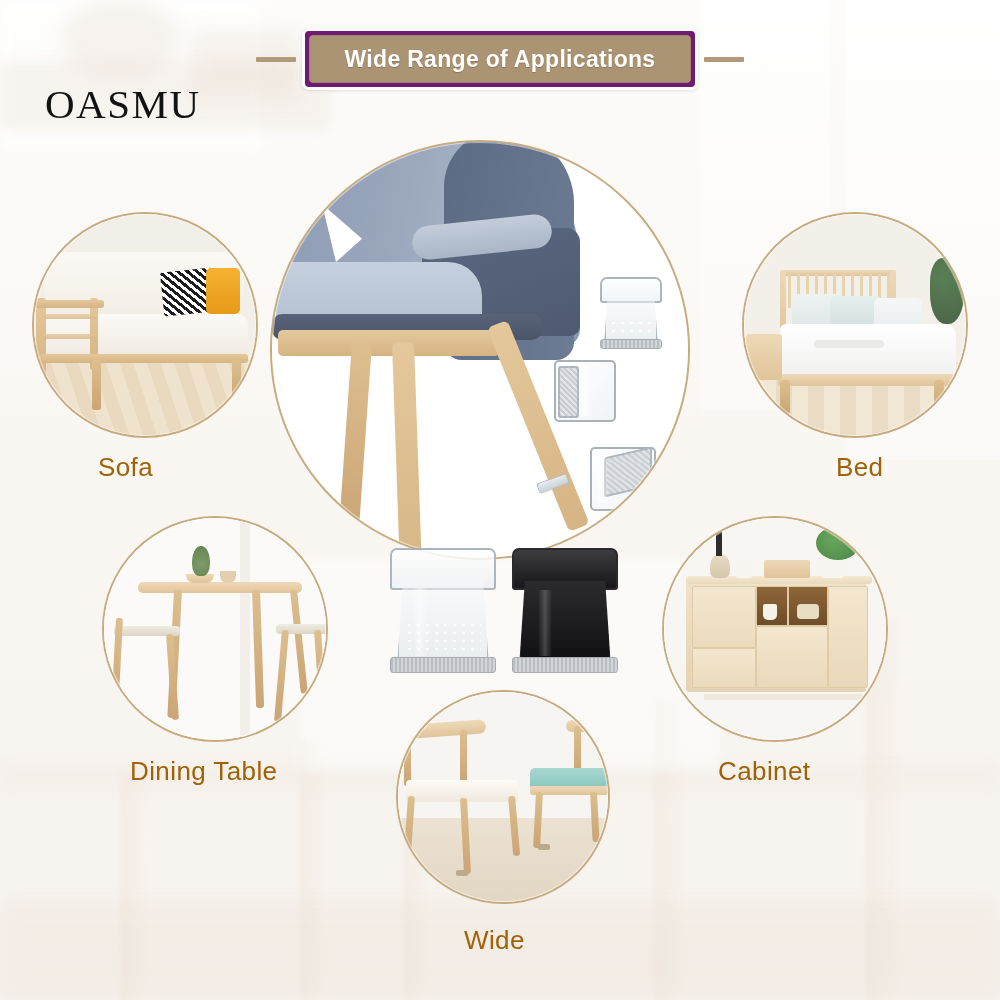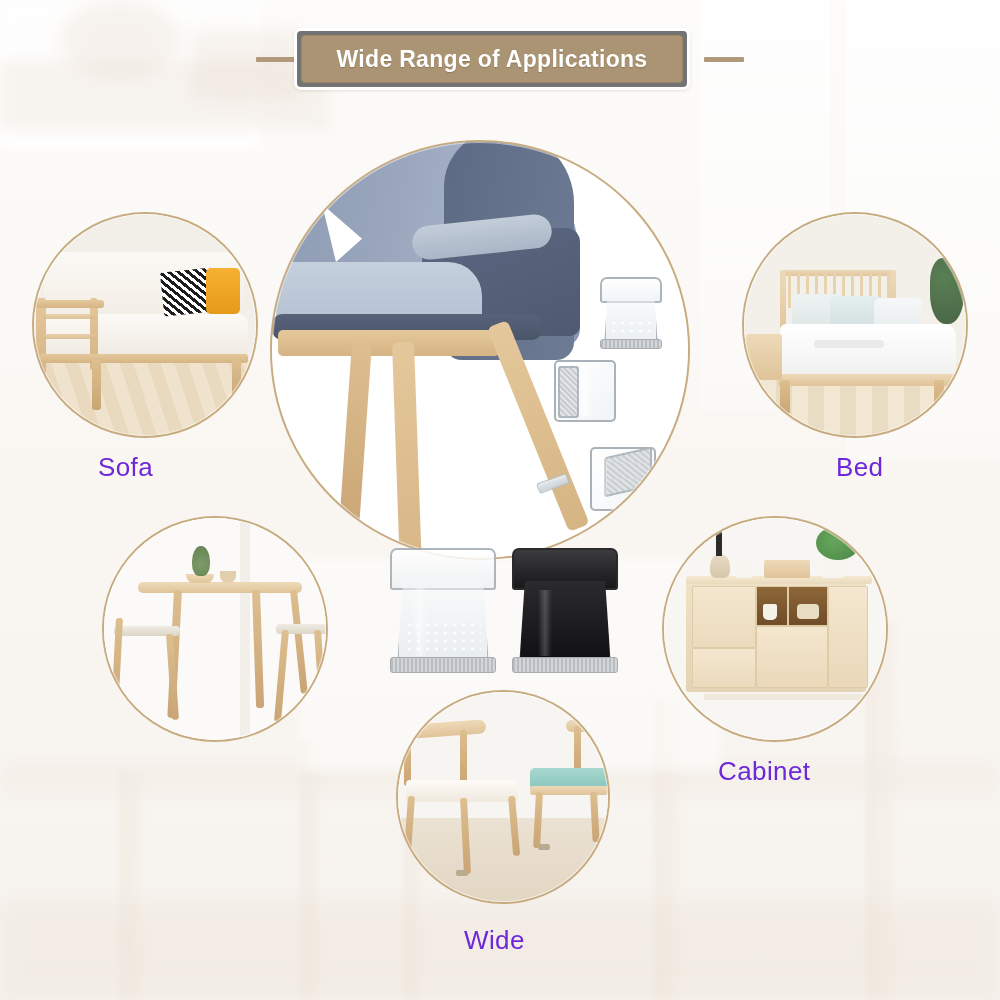--- a/index.html
+++ b/index.html
@@ -18,25 +18,25 @@
       linear-gradient(180deg,#fdfcfb 0%,#faf7f3 45%,#f6f2ed 100%);}
   .bg-win{position:absolute;background:linear-gradient(180deg,#ffffff,#fbfaf8);opacity:.85;}
   .bg-soft{position:absolute;background:#efe8df;opacity:.45;filter:blur(6px);}
   .bg-soft2{position:absolute;background:#e8ddd0;opacity:.35;filter:blur(9px);}
   .bg-leg{position:absolute;background:linear-gradient(90deg,#efe7dc,#f7f2eb);opacity:.55;filter:blur(2.5px);}
   .bg-white{position:absolute;background:#ffffff;opacity:.72;filter:blur(5px);}
 
   
   .banner-wrap{position:absolute;left:0;right:0;top:28px;height:64px;}
   .banner{
-    position:absolute;left:294px;top:0;width:396px;height:62px;
+    position:absolute;left:302px;top:0;width:396px;height:62px;
     border:3px solid #ffffff;border-radius:7px;
     box-sizing:border-box;
     box-shadow:0 1px 3px rgba(120,100,70,.18);
-    background:#737373;
+    background:#701a75;
     padding:4px;
   }
   .banner-inner{
     width:100%;height:100%;box-sizing:border-box;
     background:#ab9473;
     border-radius:4px;
     display:flex;align-items:center;justify-content:center;
     border:1px solid #9d8665;
   }
   .banner-text{
@@ -56,21 +56,21 @@
     font-weight:400;
   }
 
   
   .circ{position:absolute;border-radius:50%;overflow:hidden;
     box-shadow:0 0 0 2px #c7ab7f;}
   .circ::after{content:"";position:absolute;inset:0;border-radius:50%;
     box-shadow:inset 0 0 0 1px rgba(255,255,255,.5);pointer-events:none;}
   .scene{position:absolute;inset:0;}
 
-  .label{position:absolute;color:#6d28d9;font-size:26px;letter-spacing:.4px;white-space:nowrap;}
+  .label{position:absolute;color:#a16207;font-size:26px;letter-spacing:.4px;white-space:nowrap;}
 
   
   #circ-main{left:272px;top:142px;width:416px;height:416px;background:#ffffff;
     box-shadow:0 0 0 2px #c8ac80;}
 
   
   .p{position:absolute;}
 
   
   .wood{background:linear-gradient(180deg,#e4c89b,#d6b484);}
@@ -134,20 +134,21 @@
   <div class="banner-wrap">
     <div class="dash dash-l"></div>
     <div class="dash dash-r"></div>
     <div class="banner">
       <div class="banner-inner">
         <span class="banner-text">Wide Range of Applications</span>
       </div>
     </div>
   </div>
 
+  <div class="logo">OASMU</div>
 
   <div class="circ" id="circ-main">
     <div class="scene">
 
       <div class="p" style="left:8px;top:-10px;width:300px;height:215px;
            background:linear-gradient(100deg,#8d9bb4 0%,#9aa7bd 40%,#aab6c9 70%,#8795ae 100%);
            border-radius:115px 130px 18px 18px;"></div>
       <div class="p" style="left:172px;top:-12px;width:130px;height:230px;
            background:linear-gradient(100deg,#5d6a84,#6e7b94);
            border-radius:70px 90px 22px 22px;"></div>
@@ -296,20 +297,21 @@
       <div class="p wood2" style="left:62px;top:116px;width:7px;height:86px;border-radius:3px;
            transform:rotate(-4deg);transform-origin:top;"></div>
       <div class="p" style="left:172px;top:106px;width:54px;height:10px;border-radius:4px;
            background:linear-gradient(180deg,#f0ece3,#ddd6c7);"></div>
       <div class="p wood2" style="left:178px;top:112px;width:7px;height:92px;border-radius:3px;
            transform:rotate(5deg);transform-origin:top;"></div>
       <div class="p wood2" style="left:210px;top:112px;width:7px;height:84px;border-radius:3px;
            transform:rotate(-4deg);transform-origin:top;"></div>
     </div>
   </div>
+  <div class="label" style="left:130px;top:756px;">Dining Table</div>
 
   <div class="circ" style="left:664px;top:518px;width:222px;height:222px;background:#faf8f5;">
     <div class="scene">
       <div class="p" style="left:0;top:0;width:222px;height:222px;background:#f8f6f2;"></div>
 
       <div class="p" style="left:22px;top:62px;width:180px;height:112px;
            background:linear-gradient(180deg,#f0e2c8,#e4d3b4);border-radius:3px;"></div>
       <div class="p" style="left:22px;top:58px;width:186px;height:8px;
            background:linear-gradient(180deg,#f5e9d2,#e9dabc);border-radius:3px;"></div>
 

